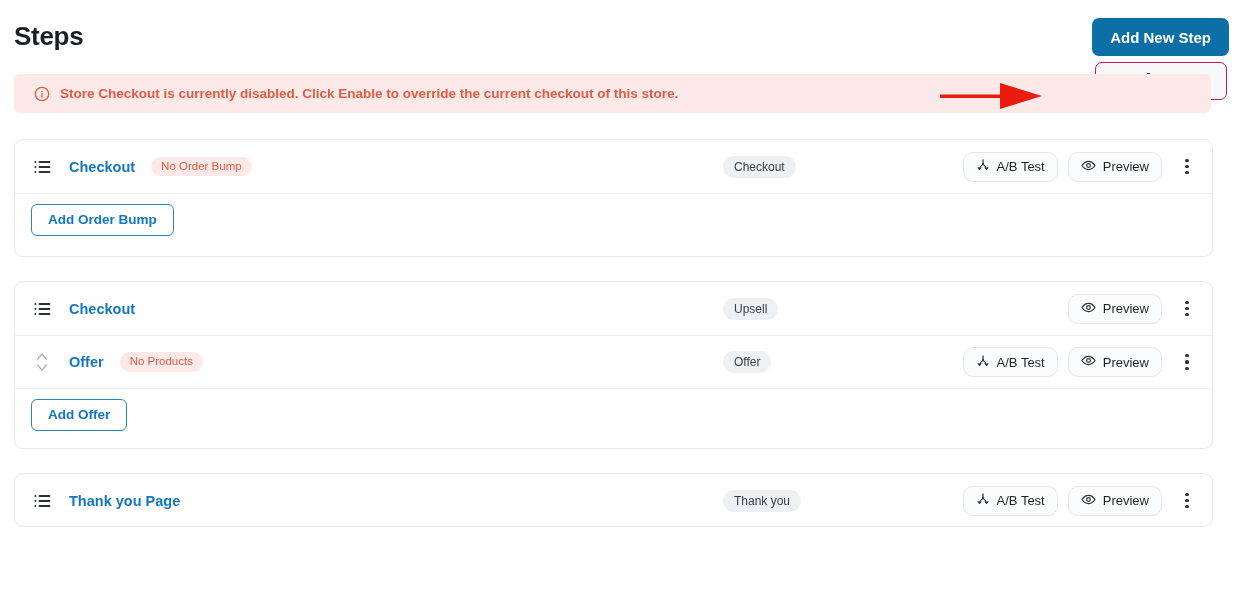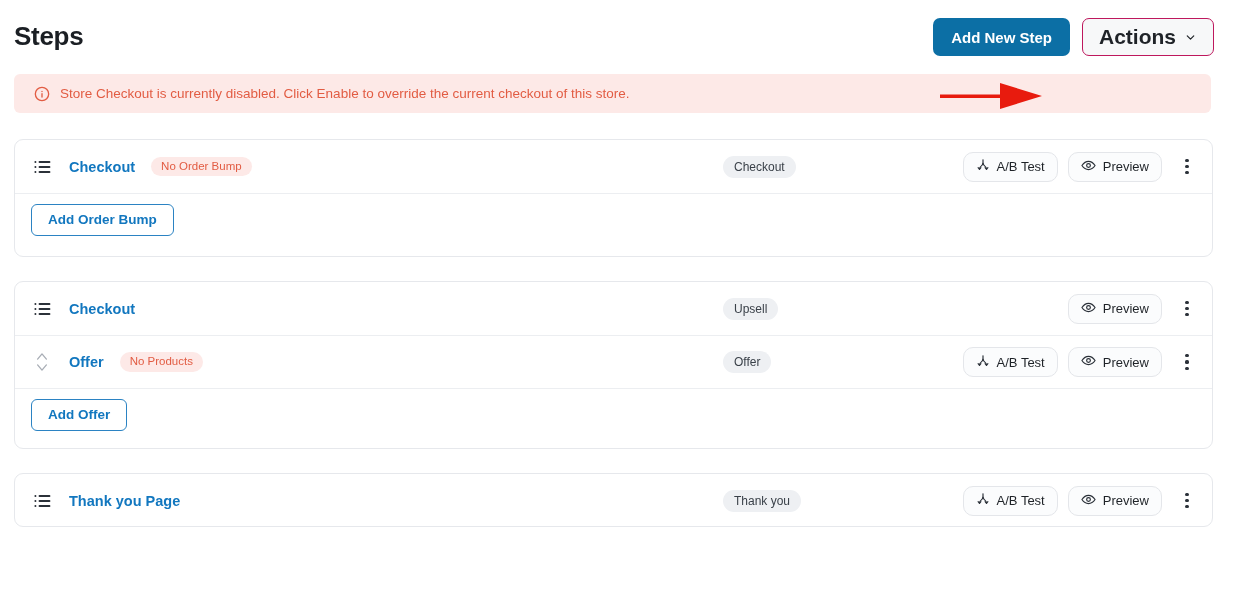--- a/index.html
+++ b/index.html
@@ -34,22 +34,22 @@
   .mode-pill {
     font-size: 12.5px; font-weight: 700;
     padding: 5px 13px; border-radius: 999px;
     line-height: 1;
     white-space: nowrap;
   }
   .mode-pill.active { background: #2b2b2b; color: #ffffff; }
   .mode-pill.inactive { color: #8a9099; font-weight: 600; }
 
   .header-actions {
-    position: absolute; right: 22px; top: 18px;
-    display: flex; align-items: center; gap: 12px;
+    position: absolute; right: 7px; top: 18px;
+    display: flex; align-items: center; gap: 6px; flex-direction: column;
   }
   .btn-primary {
     background: #0c6fa5; color: #fff;
     border: none; border-radius: 7px;
     font-size: 15px; font-weight: 700;
     height: 38px; padding: 0 18px;
     display: inline-flex; align-items: center; justify-content: center;
     font-family: "Liberation Sans", sans-serif;
     cursor: pointer;
   }
@@ -68,21 +68,21 @@
   .alert {
     position: absolute; left: 14px; top: 74px;
     width: 1197px; height: 39px;
     background: #fde9e7;
     border-radius: 6px;
     display: flex; align-items: center;
     padding: 0 10px 0 20px;
   }
   .alert-left { display: flex; align-items: center; gap: 10px; }
   .alert-text {
-    color: #e25c43; font-size: 13.5px; font-weight: 400;
+    color: #e25c43; font-size: 13.5px; font-weight: 700;
   }
   .alert-icon { width: 16px; height: 16px; display: block; }
   .alert-right { margin-left: auto; display: flex; align-items: center; }
   .btn-enable {
     background: #e05a3f; color: #ffffff;
     border: none; border-radius: 6px;
     font-size: 13.5px; font-weight: 700;
     height: 30px; padding: 0 14px;
     display: inline-flex; align-items: center;
     font-family: "Liberation Sans", sans-serif;

